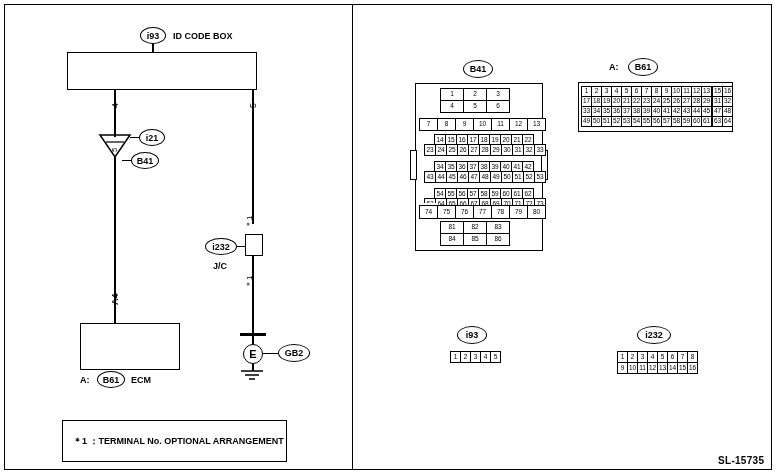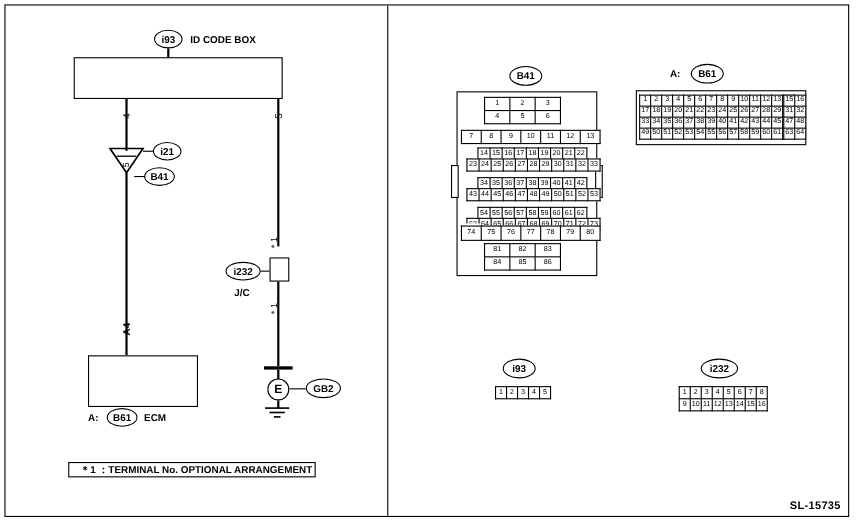--- a/index.html
+++ b/index.html
@@ -90,21 +90,21 @@
   <svg style="left:238px;top:370px;width:30px;height:14px;">
     <line x1="3" y1="1" x2="25" y2="1" stroke="#000" stroke-width="1.5"></line>
     <line x1="7" y1="5" x2="21" y2="5" stroke="#000" stroke-width="1.5"></line>
     <line x1="11" y1="9" x2="17" y2="9" stroke="#000" stroke-width="1.5"></line>
   </svg>
   <div class="oval" style="left:278px;top:344px;width:32px;height:18px;">
     <span>GB2</span>
   </div>
   <div class="ln" style="left:263px;top:353px;width:15px;height:1.2px;"></div>
 
-  <div class="note" style="left:62px;top:420px;width:225px;height:14px;">
+  <div class="note" style="left:62px;top:420px;width:225px;height:42px;">
     <span>＊1 ：TERMINAL No. OPTIONAL ARRANGEMENT</span>
   </div>
 
   <div class="oval" style="left:463px;top:60px;width:30px;height:18px;">
     <span>B41</span>
   </div>
 
   <div class="box" style="left:415px;top:83px;width:128px;height:168px;"></div>
   <div class="box" style="left:410px;top:150px;width:7px;height:30px;"></div>
   <div class="box" style="left:541px;top:150px;width:7px;height:30px;"></div>

